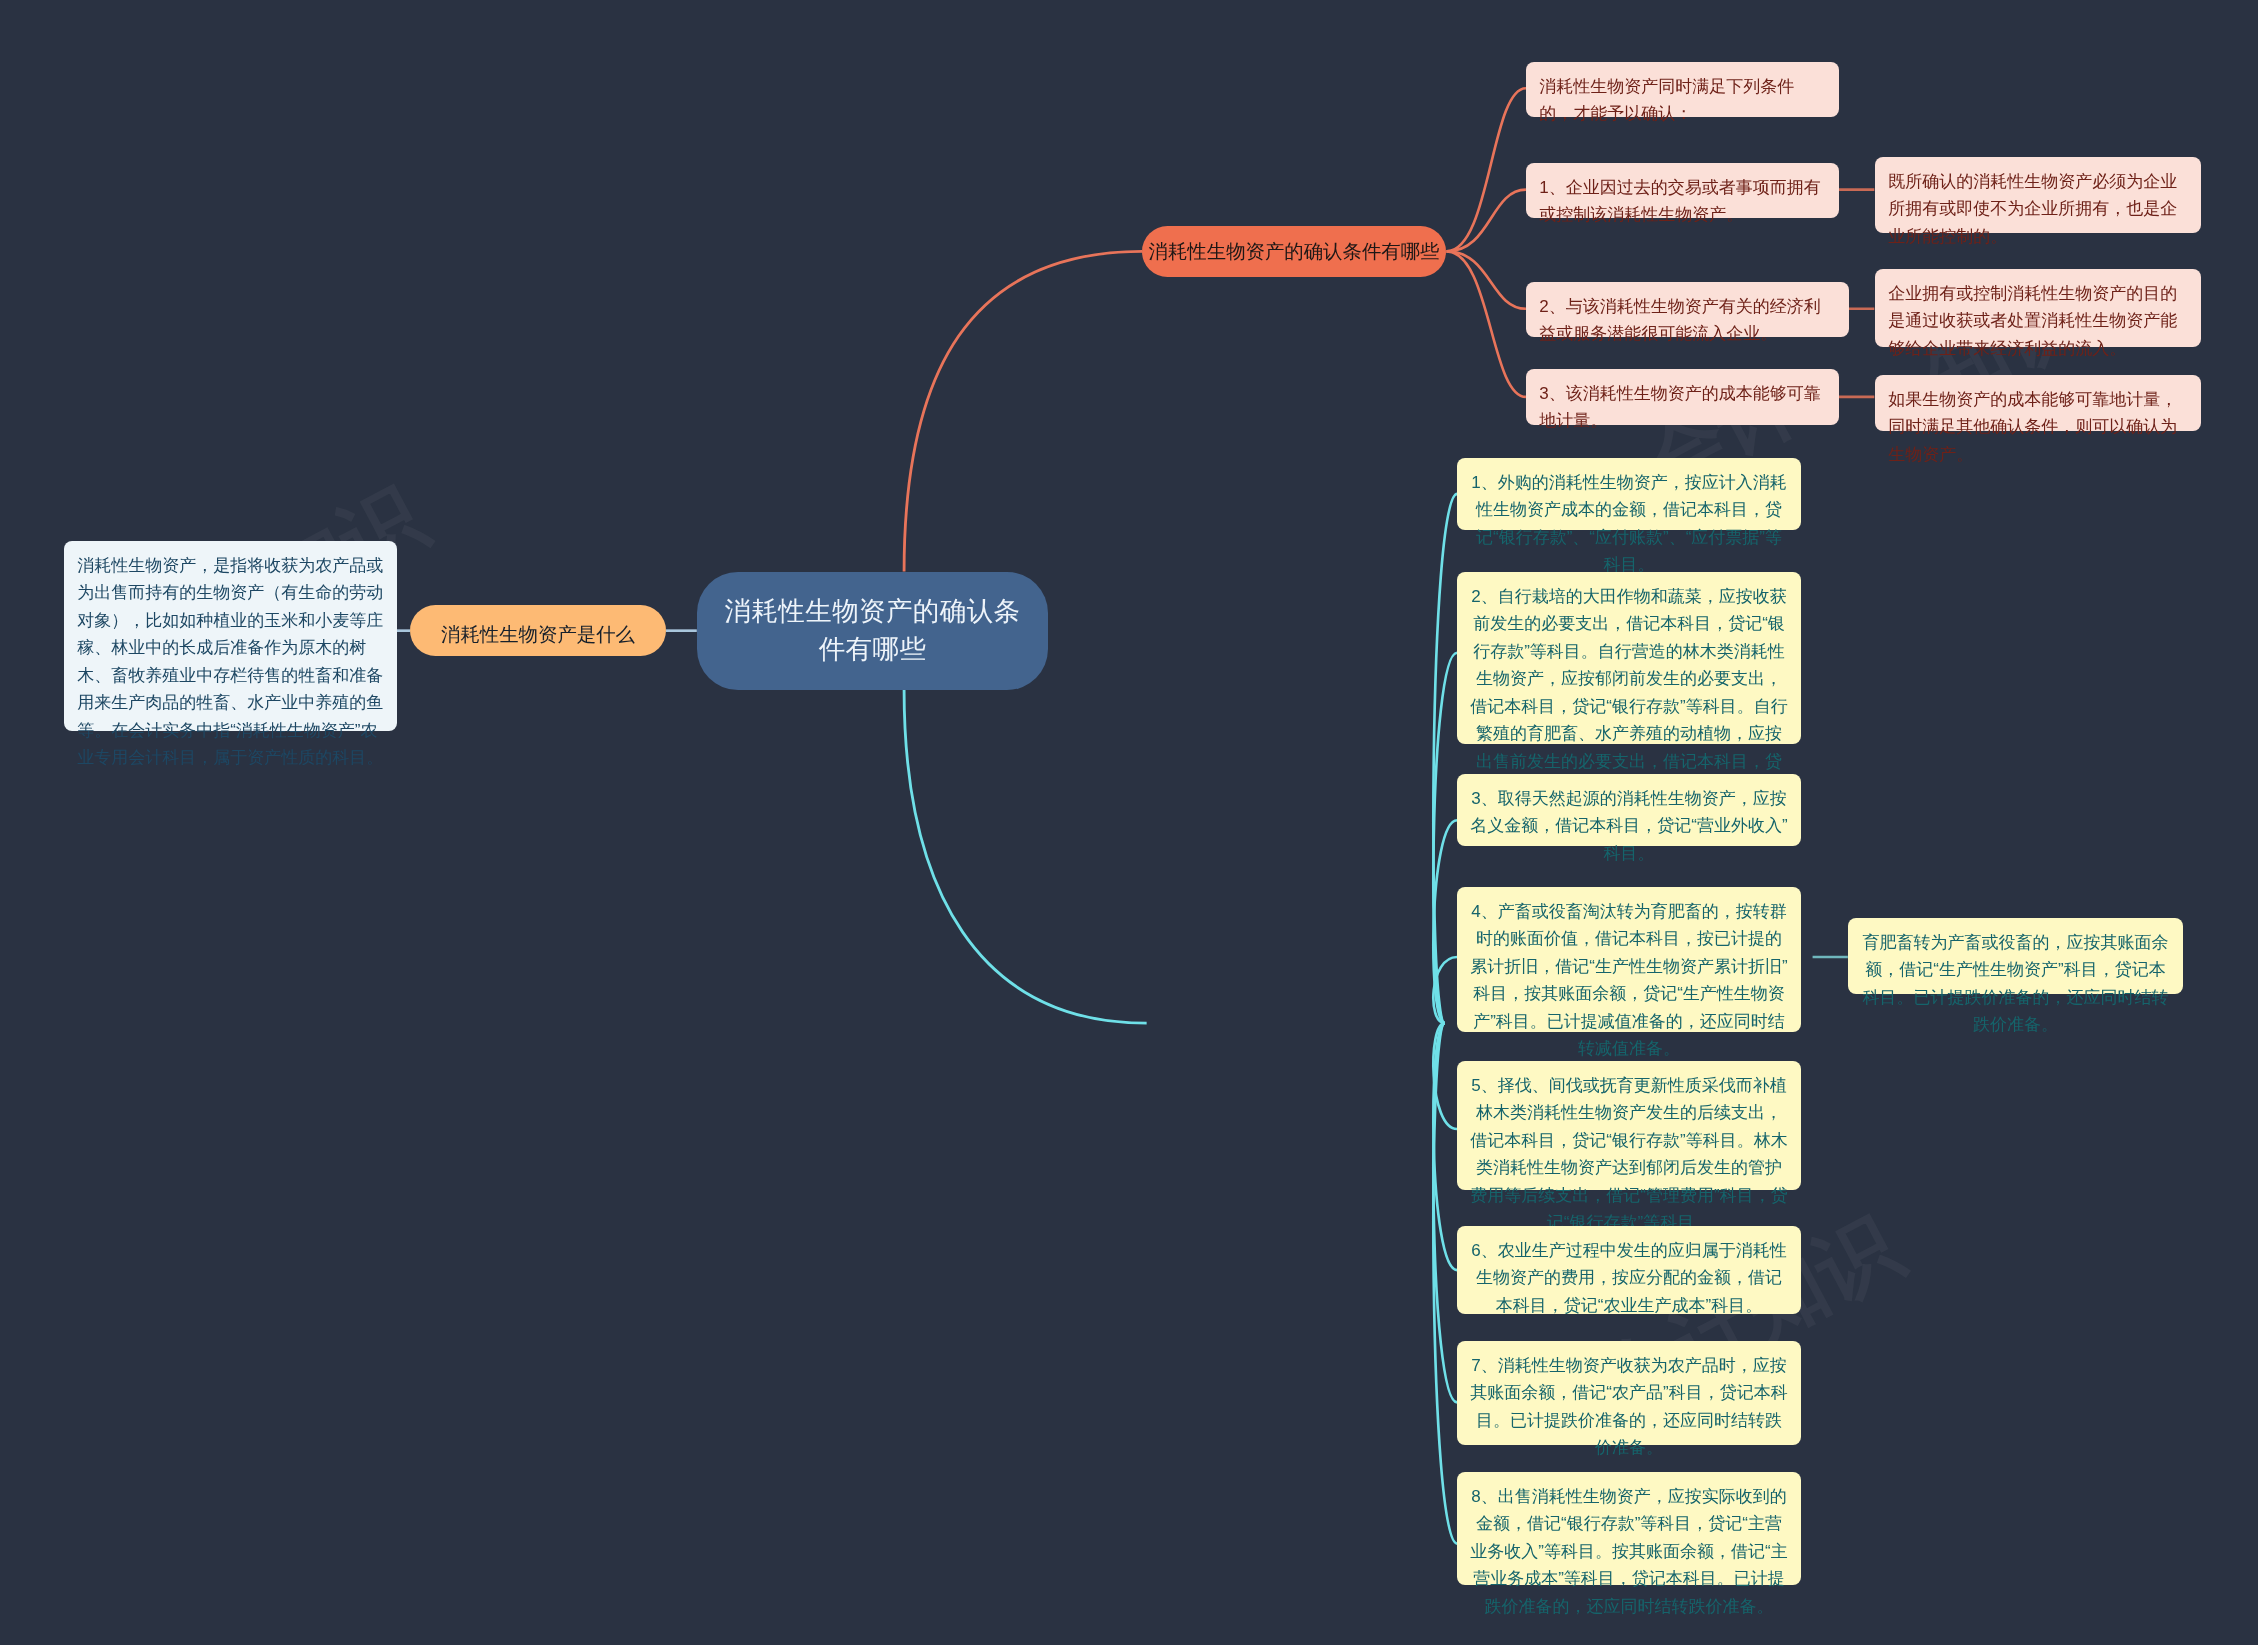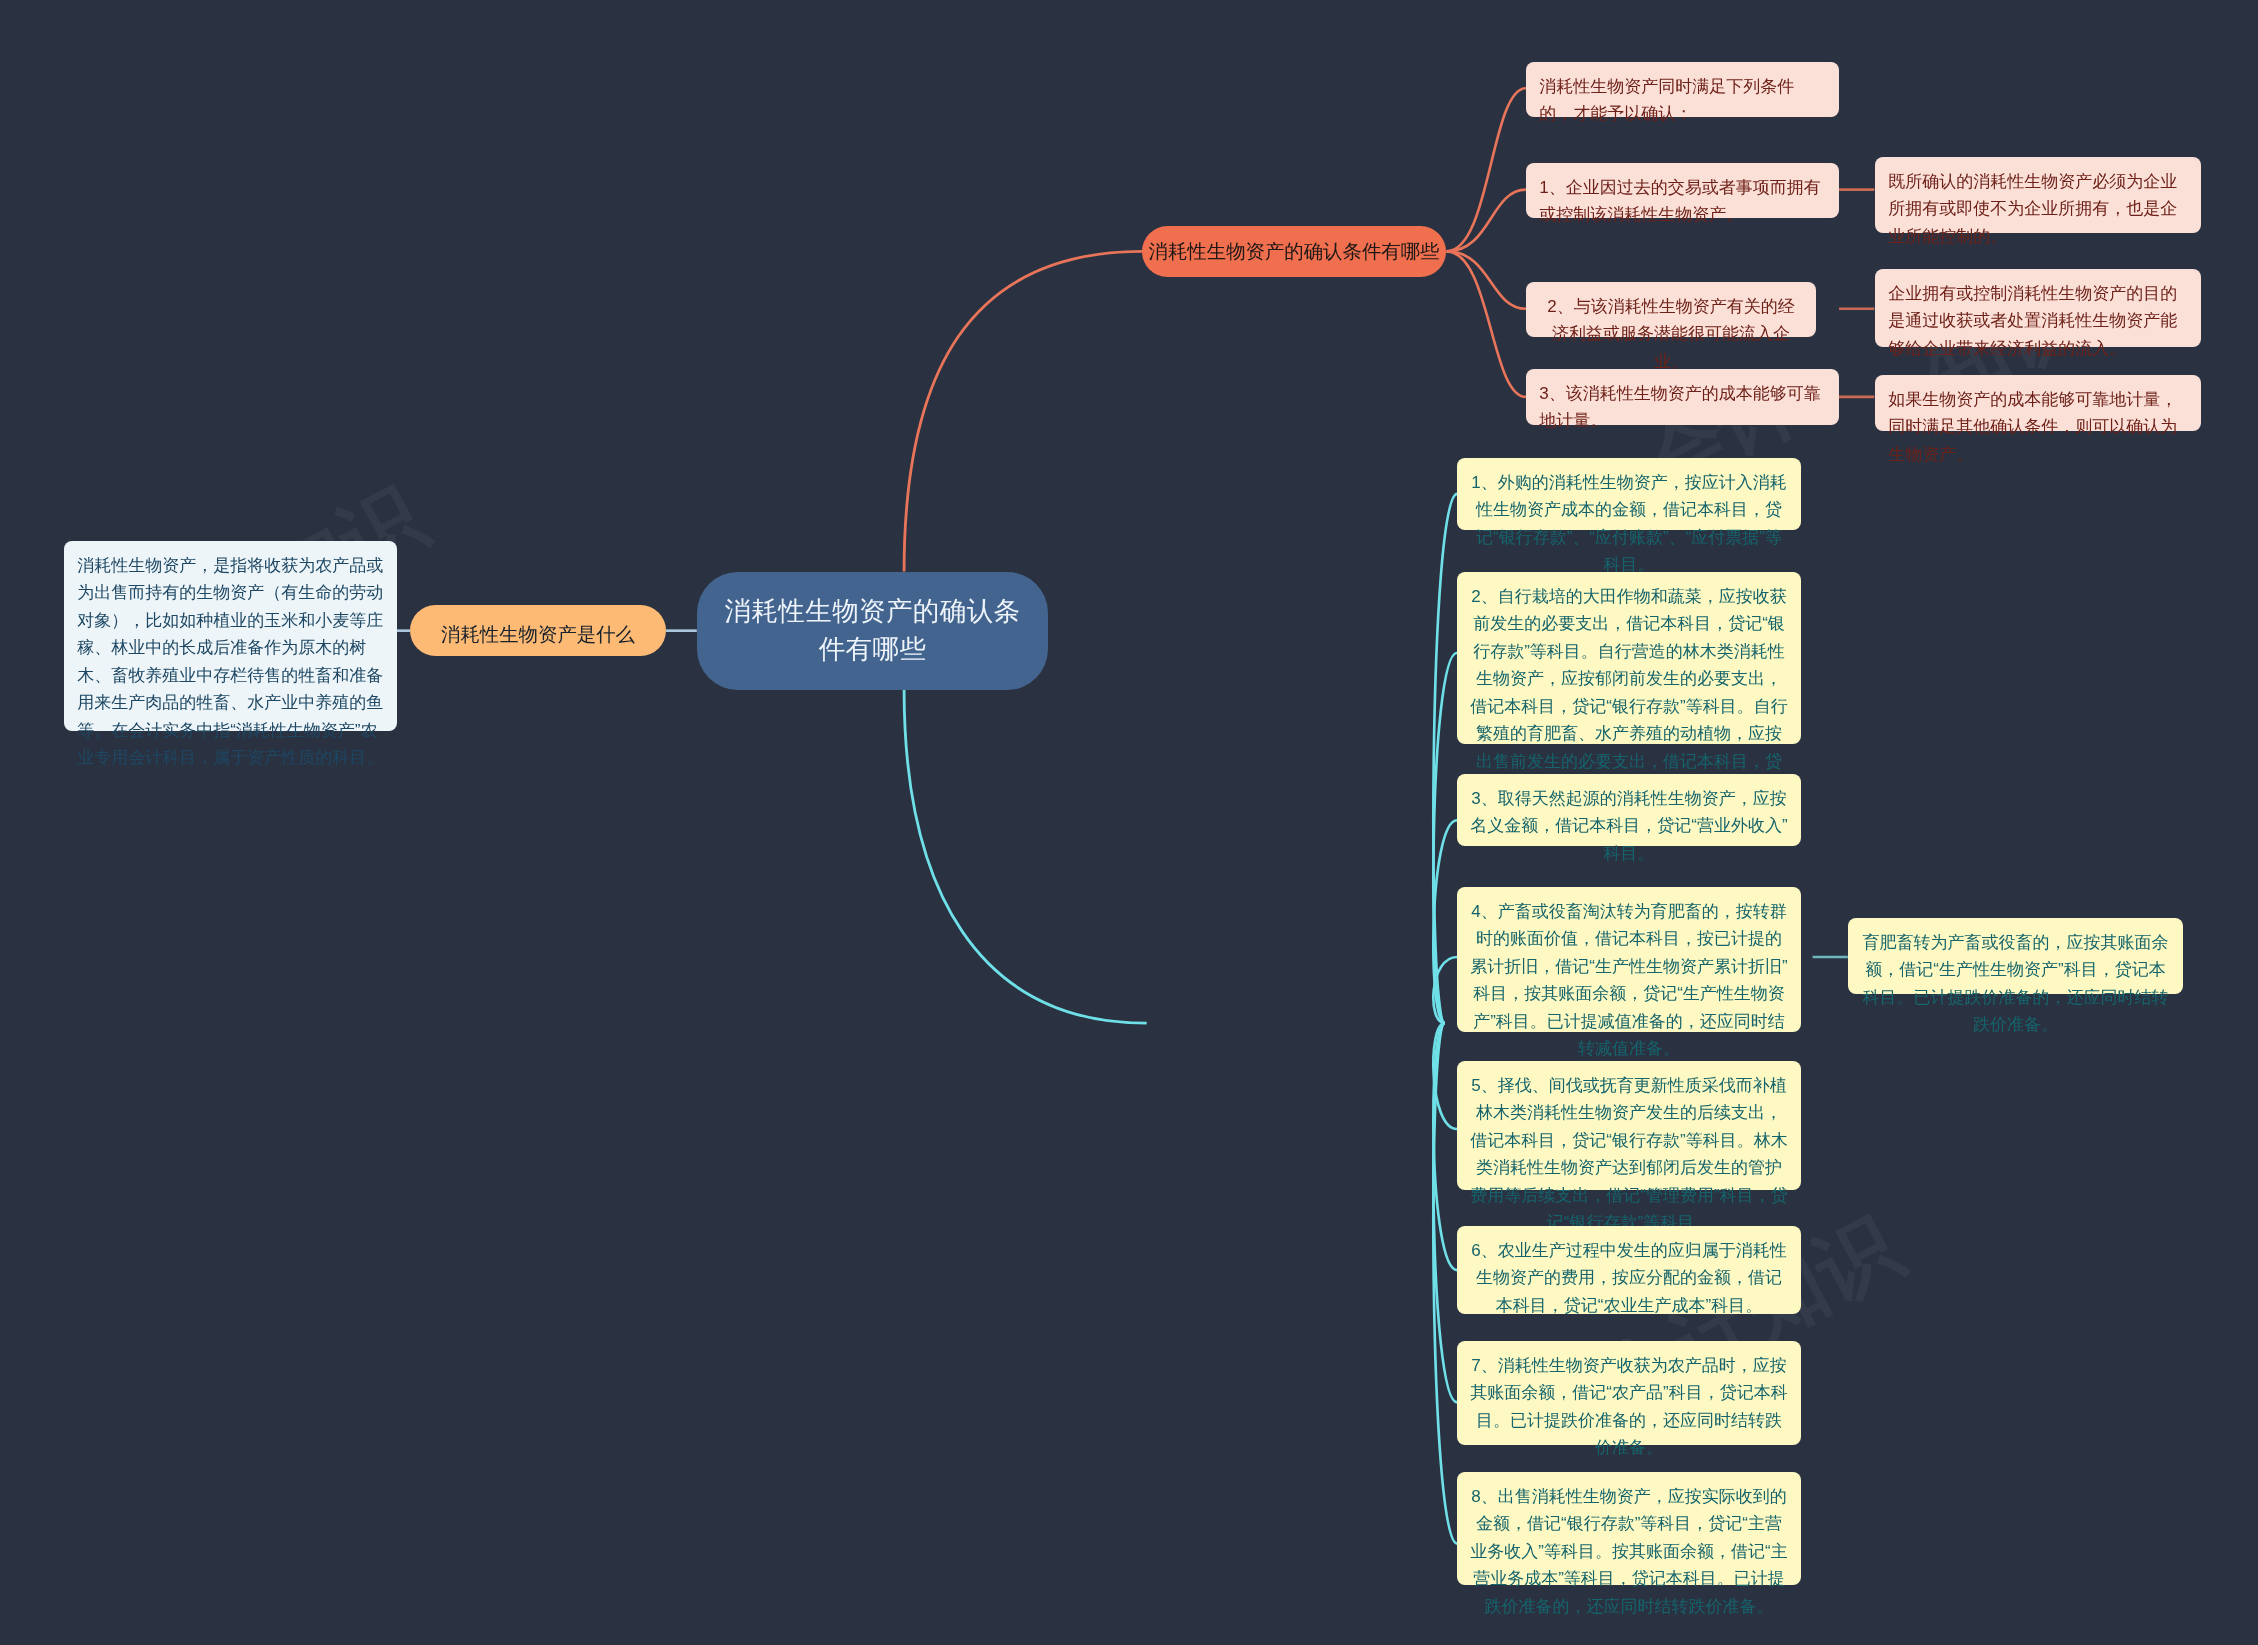--- a/index.html
+++ b/index.html
@@ -102,21 +102,21 @@
     <span>消耗性生物资产的确认条件有哪些</span>
   </div>
 
   <div class="node box pink" style="left:1526px;top:62px;width:313px;height:55px;">
     <span>消耗性生物资产同时满足下列条件的，才能予以确认：</span>
   </div>
 
   <div class="node box pink" style="left:1526px;top:163px;width:313px;height:55px;">
     <span>1、企业因过去的交易或者事项而拥有或控制该消耗性生物资产。</span>
   </div>
-  <div class="node box pink" style="left:1526px;top:282px;width:290px;height:55px;text-align:center;">
+  <div class="node box pink" style="left:1526px;top:282px;width:323px;height:55px;">
     <span>2、与该消耗性生物资产有关的经济利益或服务潜能很可能流入企业。</span>
   </div>
   <div class="node box pink" style="left:1526px;top:369px;width:313px;height:56px;">
     <span>3、该消耗性生物资产的成本能够可靠地计量。</span>
   </div>
 
   <div class="node box pink" style="left:1875px;top:157px;width:326px;height:76px;">
     <span>既所确认的消耗性生物资产必须为企业所拥有或即使不为企业所拥有，也是企业所能控制的。</span>
   </div>
   <div class="node box pink" style="left:1875px;top:269px;width:326px;height:78px;">

